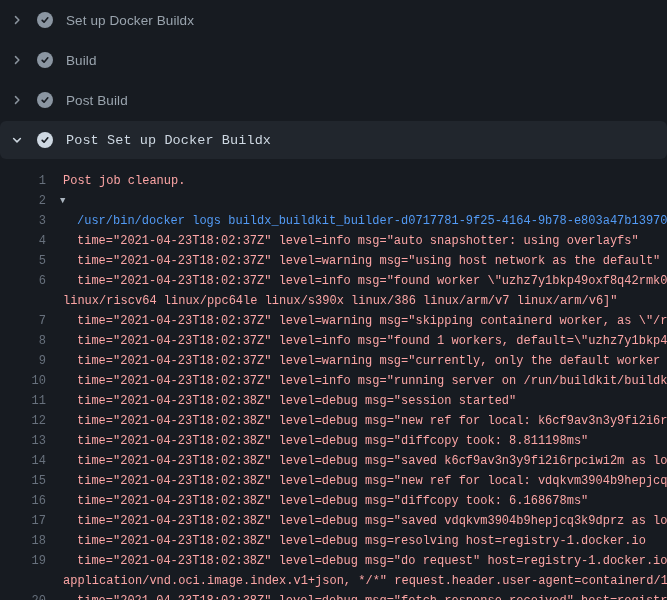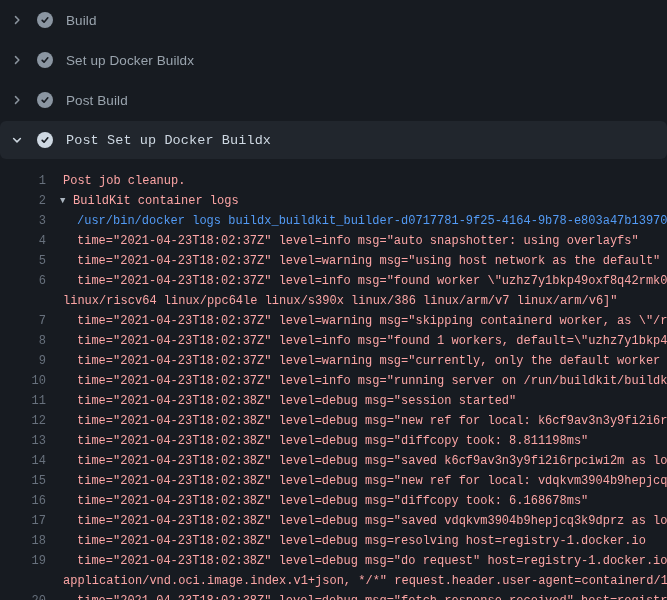--- a/index.html
+++ b/index.html
@@ -88,35 +88,35 @@
     <span class="chev">
       <svg width="12" height="12" viewBox="0 0 16 16" fill="none" stroke="currentColor" stroke-width="2" stroke-linecap="round" stroke-linejoin="round">
         <path d="M6 3.5 L10.5 8 L6 12.5"></path>
       </svg>
     </span>
     <span class="check">
       <svg width="10" height="10" viewBox="0 0 16 16" fill="none" stroke="#171b21" stroke-width="2.6" stroke-linecap="round" stroke-linejoin="round">
         <path d="M3.5 8.5 L6.5 11.5 L12.5 4.5"></path>
       </svg>
     </span>
+    <span class="step-label">Set up Docker Buildx</span>
+  </div>
+
+  <div class="step collapsed">
+    <span class="chev">
+      <svg width="12" height="12" viewBox="0 0 16 16" fill="none" stroke="currentColor" stroke-width="2" stroke-linecap="round" stroke-linejoin="round">
+        <path d="M6 3.5 L10.5 8 L6 12.5"></path>
+      </svg>
+    </span>
+    <span class="check">
+      <svg width="10" height="10" viewBox="0 0 16 16" fill="none" stroke="#171b21" stroke-width="2.6" stroke-linecap="round" stroke-linejoin="round">
+        <path d="M3.5 8.5 L6.5 11.5 L12.5 4.5"></path>
+      </svg>
+    </span>
     <span class="step-label">Build</span>
-  </div>
-
-  <div class="step collapsed">
-    <span class="chev">
-      <svg width="12" height="12" viewBox="0 0 16 16" fill="none" stroke="currentColor" stroke-width="2" stroke-linecap="round" stroke-linejoin="round">
-        <path d="M6 3.5 L10.5 8 L6 12.5"></path>
-      </svg>
-    </span>
-    <span class="check">
-      <svg width="10" height="10" viewBox="0 0 16 16" fill="none" stroke="#171b21" stroke-width="2.6" stroke-linecap="round" stroke-linejoin="round">
-        <path d="M3.5 8.5 L6.5 11.5 L12.5 4.5"></path>
-      </svg>
-    </span>
-    <span class="step-label">Set up Docker Buildx</span>
   </div>
 
   <div class="step collapsed">
     <span class="chev">
       <svg width="12" height="12" viewBox="0 0 16 16" fill="none" stroke="currentColor" stroke-width="2" stroke-linecap="round" stroke-linejoin="round">
         <path d="M6 3.5 L10.5 8 L6 12.5"></path>
       </svg>
     </span>
     <span class="check">
       <svg width="10" height="10" viewBox="0 0 16 16" fill="none" stroke="#171b21" stroke-width="2.6" stroke-linecap="round" stroke-linejoin="round">
@@ -144,21 +144,20 @@
   <div>
   <div class="row t-plain">
     <span class="num">1</span>
     
     <span class="txt">Post job cleanup.</span>
   </div>
 
   <div class="row t-group">
     <span class="num">2</span>
     <span class="tri">▼</span>
-    <span class="txt">BuildKit container logs</span>
   </div>
 
   <div class="row t-command">
     <span class="num">3</span>
     
     <span class="txt">/usr/bin/docker logs buildx_buildkit_builder-d0717781-9f25-4164-9b78-e803a47b13970</span>
   </div>
 
   <div class="row t-output">
     <span class="num">4</span>

